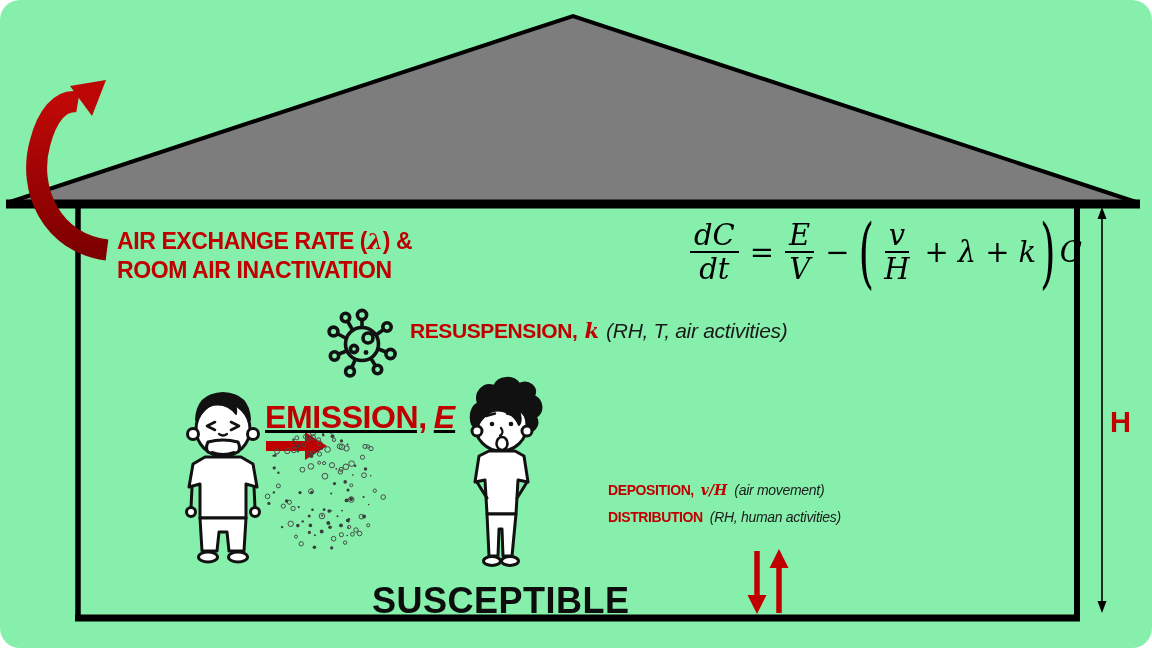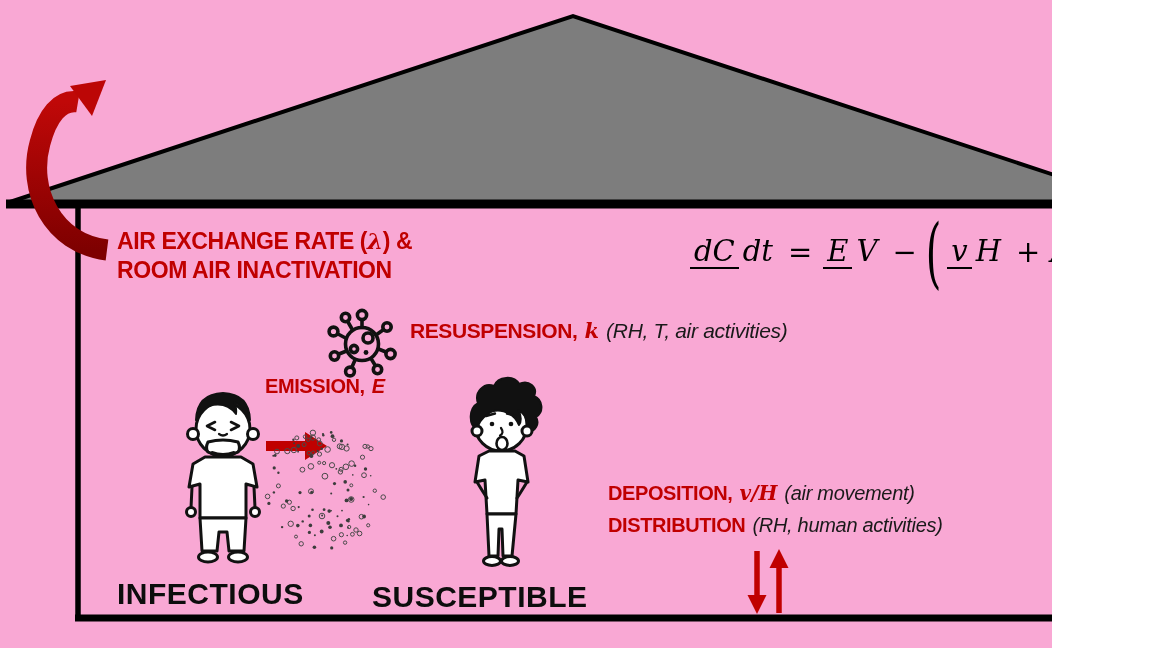--- a/index.html
+++ b/index.html
@@ -1,37 +1,37 @@
 <!DOCTYPE html>
 <html><head>
 <meta charset="utf-8">
 <style>
   html,body{margin:0;padding:0;background:#fff;}
-  #stage{position:relative;width:1052px;height:648px;background:#f9a8d4;overflow:hidden;
-         font-family:"Liberation Sans",sans-serif;}
+  #stage{position:relative;width:1152px;height:648px;background:#86efac;overflow:hidden;
+         font-family:"Liberation Sans",sans-serif;border-radius:20px;}
   #scene{position:absolute;left:0;top:0;}
   .lbl{position:absolute;white-space:nowrap;}
   .red{color:#C00000;font-weight:bold;letter-spacing:-0.4px;}
   .blk-it{color:#1a1a1a;font-style:italic;letter-spacing:-0.3px;}
   .mathsym{font-family:"DejaVu Serif",serif;font-style:italic;color:#C00000;font-weight:bold;}
   .t-air{left:117px;top:226px;font-size:23px;line-height:29px;color:#C00000;font-weight:bold;letter-spacing:-0.4px;}
   .t-air .lam{font-family:"DejaVu Serif",serif;font-style:italic;font-weight:bold;}
   .t-inact{left:410px;top:318px;font-size:21px;}
-  .t-emis{left:265px;top:375px;font-size:20px;}
+  .t-emis{left:265px;top:399px;font-size:32px;text-decoration:underline;}
   .t-emis .mathsans{font-style:italic;font-weight:bold;color:#C00000;}
-  .t-depo{left:608px;top:477px;font-size:20px;line-height:32px;}
+  .t-depo{left:608px;top:477px;font-size:14px;line-height:27px;}
   .t-depo .row{display:block;}
   .t-infectious{left:117px;top:577px;font-size:30px;font-weight:bold;color:#0d0d0d;letter-spacing:0.5px;}
-  .t-suscept{left:372px;top:580px;font-size:30px;font-weight:bold;color:#0d0d0d;letter-spacing:0.5px;}
+  .t-suscept{left:372px;top:580px;font-size:36px;font-weight:bold;color:#0d0d0d;letter-spacing:0.5px;}
   .t-h{left:1110px;top:406px;font-size:29px;font-weight:bold;color:#C00000;}
   .sp{margin-right:7px;}
   
   .equation{position:absolute;left:686px;top:209px;height:86px;display:flex;align-items:center;
             font-family:"DejaVu Serif",serif;font-style:italic;font-size:29px;color:#000;}
-  .frac{display:inline-flex;flex-direction:row;line-height:1.12;margin:9px 4px;}
+  .frac{display:inline-flex;flex-direction:column;align-items:center;line-height:1.12;margin:9px 4px;}
   .fnum{padding:0 4px;border-bottom:2.5px solid #000;}
   .fden{padding:0 4px;}
   .op{margin:0 7px;font-style:normal;}
   .var{margin:0 2px;}
   .paren{font-style:normal;font-size:40px;line-height:0;transform:scaleY(1.9);margin:0 2px;font-weight:400;}
 </style>
 </head>
 <body>
 
 <div id="stage">
@@ -300,17 +300,16 @@
 
 <div class="lbl t-depo">
   <span class="row">
     <span class="red sp">DEPOSITION,</span><span class="mathsym sp">v/H</span><span class="blk-it">(air movement)</span>
   </span>
   <span class="row">
     <span class="red sp">DISTRIBUTION</span><span class="blk-it">(RH, human activities)</span>
   </span>
 </div>
 
-<div class="lbl t-infectious">INFECTIOUS</div>
 <div class="lbl t-suscept">SUSCEPTIBLE</div>
 <div class="lbl t-h">H</div>
 
 </div>
 
 </body></html>

